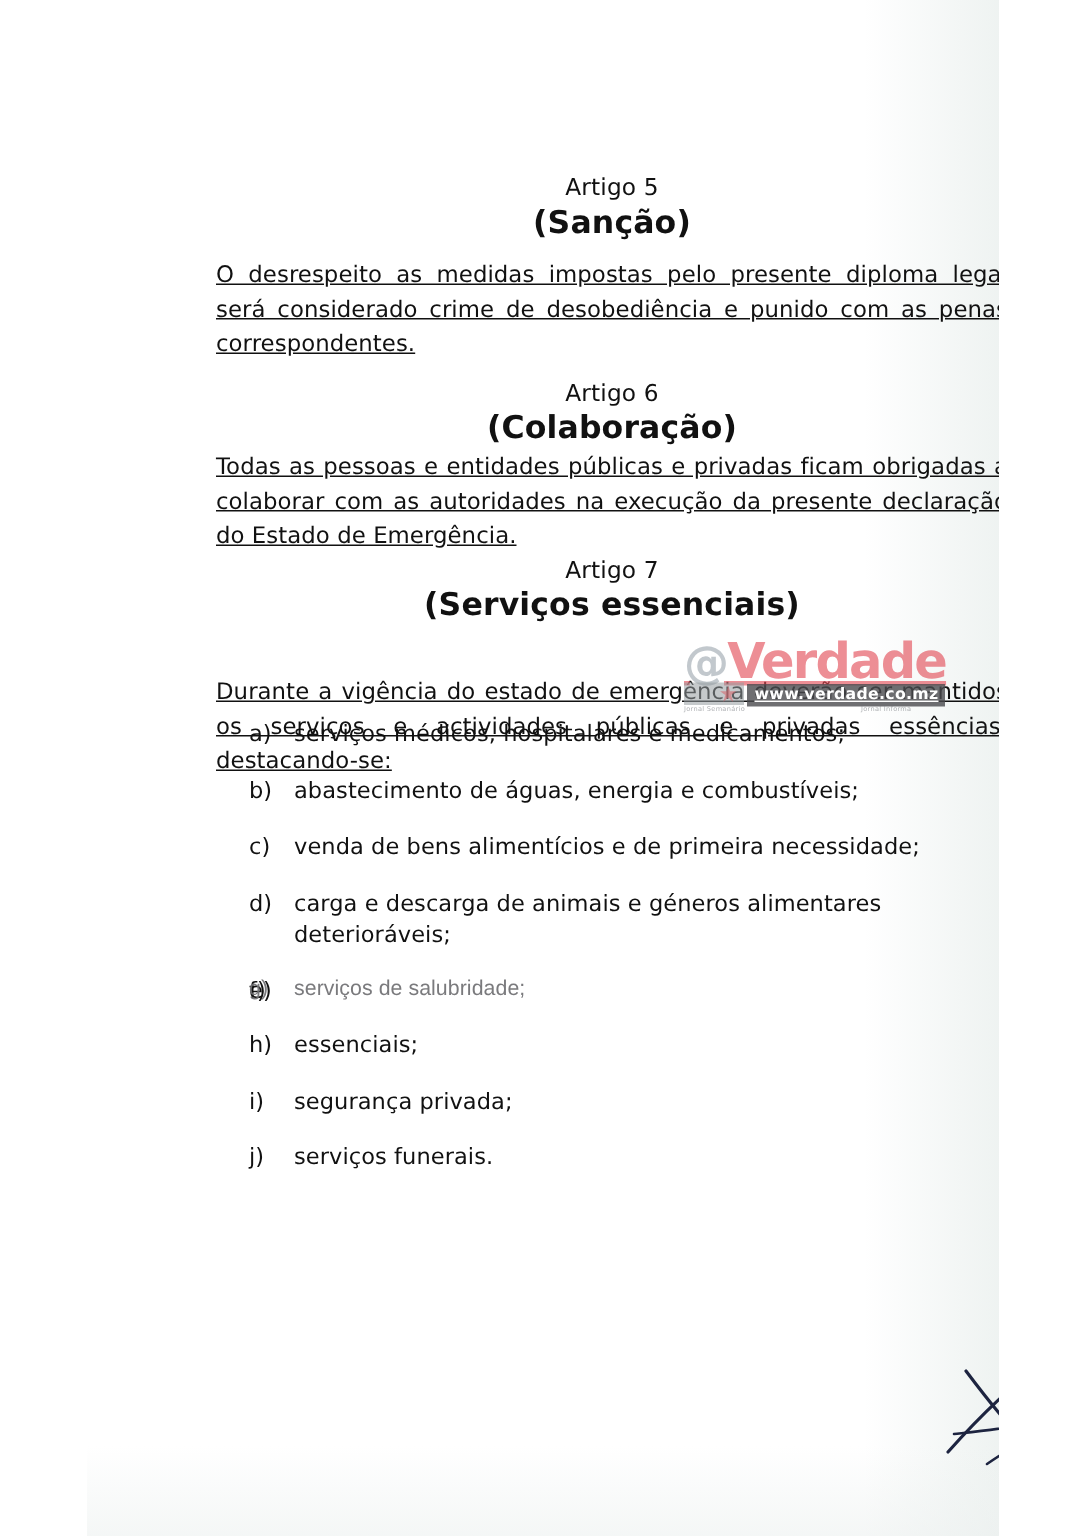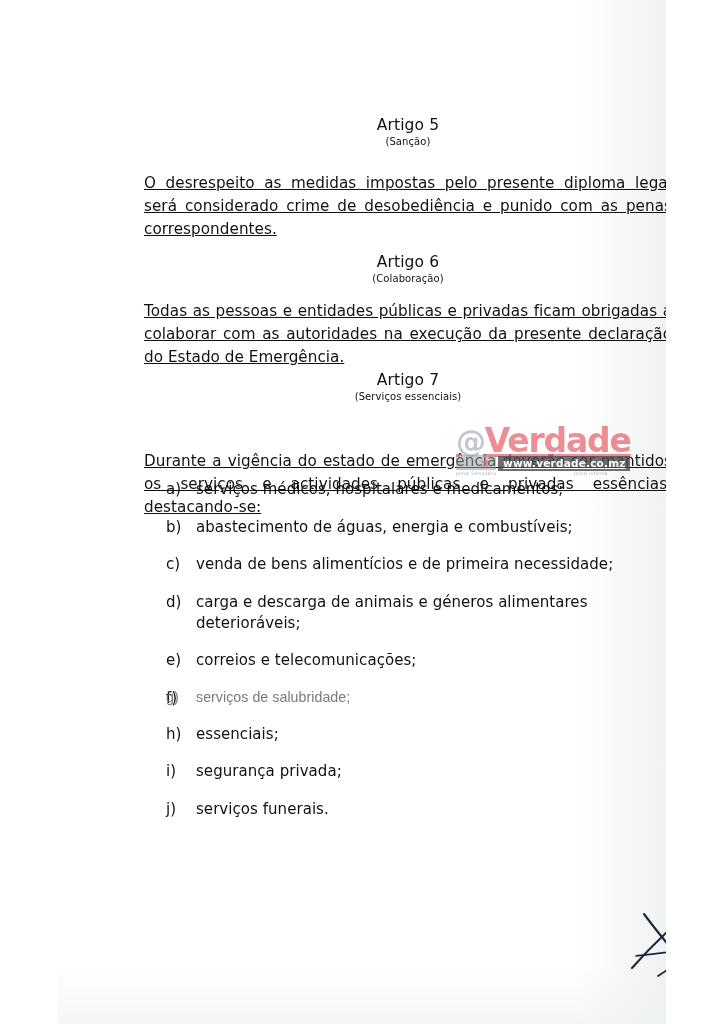--- a/index.html
+++ b/index.html
@@ -53,22 +53,22 @@
   .article-head {
     text-align: center;
     line-height: 1.30;
   }
   .article-number {
     font-size: 15.5px;
     font-weight: 400;
     letter-spacing: 0.1px;
   }
   .article-title {
-    font-size: 10px;
-    font-weight: 400;
+    font-size: 21px;
+    font-weight: 700;
     letter-spacing: 0.1px;
   }
 
   .body-par {
     text-align: justify;
     text-justify: inter-word;
     font-size: 15.2px;
     line-height: 1.52;
     letter-spacing: 0.05px;
     text-decoration: underline;
@@ -232,21 +232,21 @@
   <div class="content" style="top:450px;">
     <p class="body-par" style="margin:0;">Durante a vigência do estado de emergência deverão ser mantidos os serviços e actividades públicas e privadas essências, destacando-se:</p>
   </div>
 
   <div class="content" style="top:479px; left:108px; width:506px;">
     <ul class="items" id="services-list">
         <li class="item"><span class="marker">a)</span><span>serviços médicos, hospitalares e medicamentos;</span></li>
         <li class="item"><span class="marker">b)</span><span>abastecimento de águas, energia e combustíveis;</span></li>
         <li class="item"><span class="marker">c)</span><span>venda de bens alimentícios e de primeira necessidade;</span></li>
         <li class="item"><span class="marker">d)</span><span>carga e descarga de animais e géneros alimentares deterioráveis;</span></li>
-        <li class="item"><span class="marker">e)</span><span>correios e telecomunicações;</span></li>
+        <li class="item"><span class="marker">e)</span></li>
         <li class="item"><span class="marker">f)</span></li>
         <li class="item faded"><span class="marker">g)</span><span>serviços de salubridade;</span></li>
         <li class="item"><span class="marker">h)</span><span>essenciais;</span></li>
         <li class="item"><span class="marker">i)</span><span>segurança privada;</span></li>
         <li class="item"><span class="marker">j)</span><span>serviços funerais.</span></li>
       </ul>
   </div>
 
   <div class="watermark">
     <div class="wm-word"><span class="wm-at">@</span><span>Verdade</span></div>

